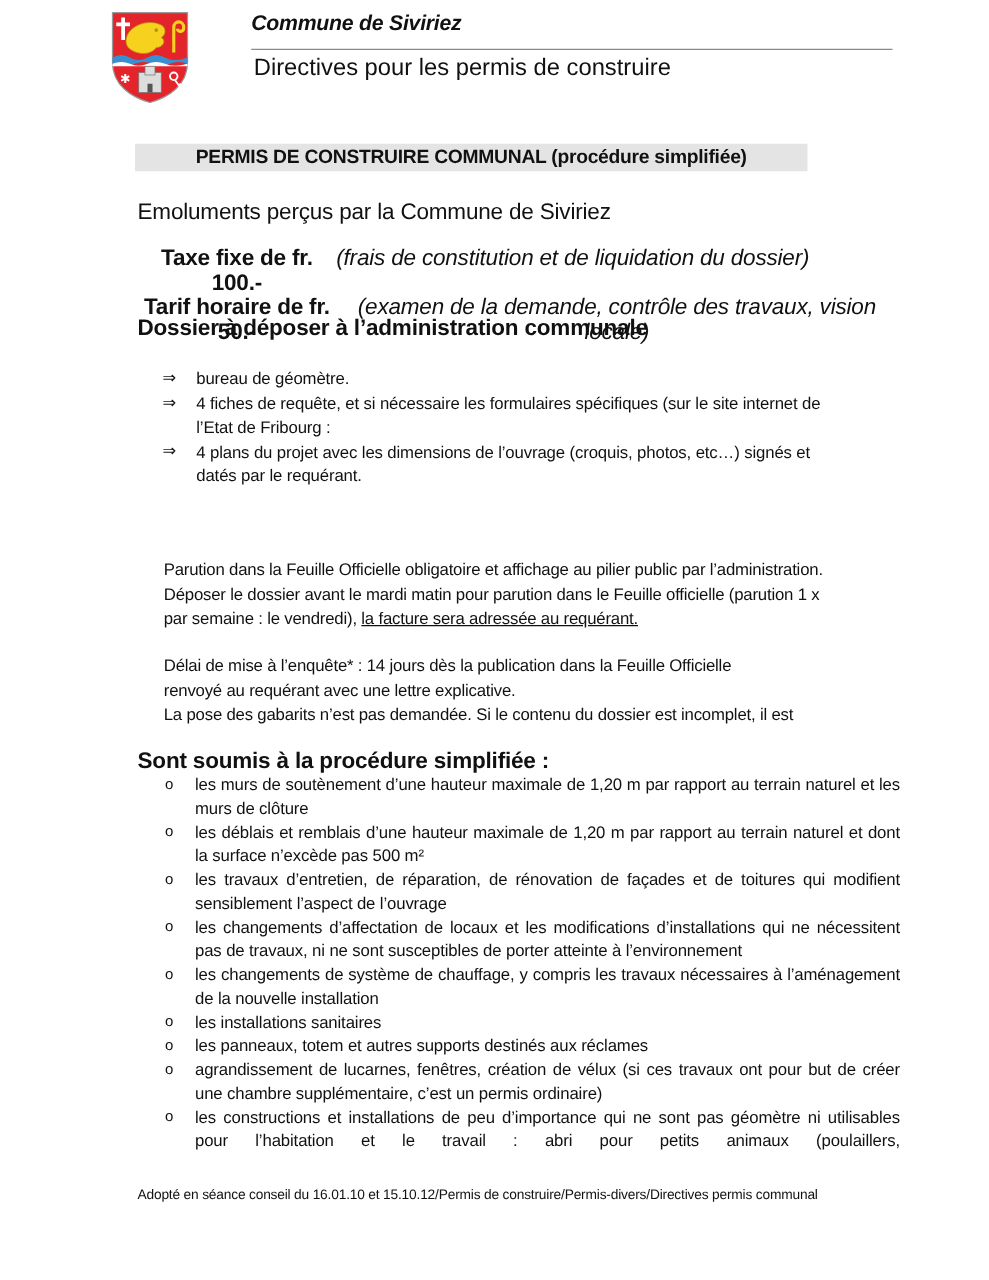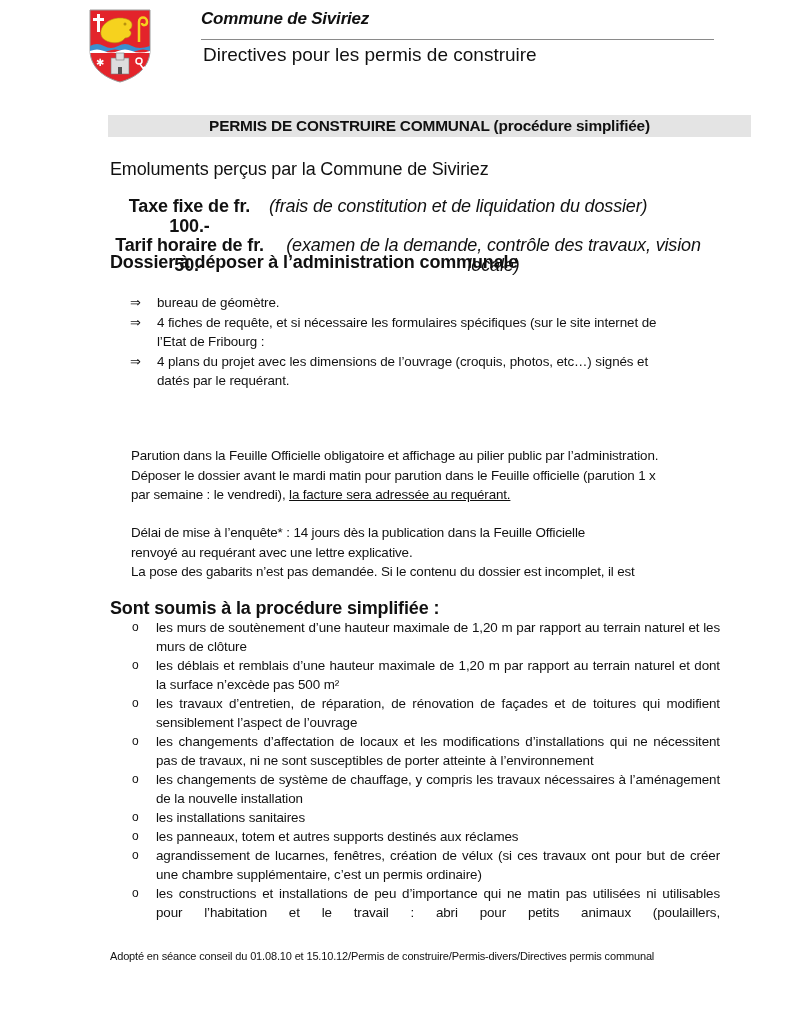--- a/index.html
+++ b/index.html
@@ -6,21 +6,21 @@
   body {
     width: 791px; height: 1024px; position: relative; overflow: hidden;
     font-family: "Liberation Sans", sans-serif; color: #111; font-size: 13.4px;
   }
   .abs { position: absolute; }
   .logo { left: 87px; top: 8px; width: 66px; height: 76px; }
   .head-title { left: 201px; top: 9px; font-size: 17px; font-style: italic; font-weight: bold; letter-spacing: -0.2px; }
   .head-rule { left: 201px; top: 39px; width: 513px; height: 1px; background: #8a8a8a; }
   .head-sub { left: 203px; top: 44px; font-size: 19px; }
   .title-bar {
-    left: 108px; top: 115px; width: 643px; height: 22px; background: #e4e4e4;
+    left: 108px; top: 115px; width: 538px; height: 22px; background: #e4e4e4;
     display: flex; align-items: center; justify-content: center;
     font-weight: bold; font-size: 15.4px; letter-spacing: -0.2px;
   }
   .p { left: 110px; width: 608px; line-height: 19.5px; font-size: 18px; letter-spacing: -0.15px; }
   .fee-row { display: flex; }
   .fee-label { font-weight: bold; width: 159px; flex: none; }
   .fee-desc { font-style: italic; }
   .bold { font-weight: bold; }
   .list { left: 130px; width: 590px; }
   .arrow-item { position: relative; padding-left: 27px; line-height: 19.5px; text-align: justify; letter-spacing: -0.1px; }
@@ -112,16 +112,16 @@
 <div class="abs p bold" style="top:599px;">Sont soumis à la procédure simplifiée :</div>
 <div class="abs olist" style="top:618px;">
   <div class="o-item"><span class="bul">o</span><span>les murs de soutènement d’une hauteur maximale de 1,20 m par rapport au terrain naturel et les murs de clôture</span></div>
   <div class="o-item"><span class="bul">o</span><span>les déblais et remblais d’une hauteur maximale de 1,20 m par rapport au terrain naturel et dont la surface n’excède pas 500 m²</span></div>
   <div class="o-item"><span class="bul">o</span><span>les travaux d’entretien, de réparation, de rénovation de façades et de toitures qui modifient sensiblement l’aspect de l’ouvrage</span></div>
   <div class="o-item"><span class="bul">o</span><span>les changements d’affectation de locaux et les modifications d’installations qui ne nécessitent pas de travaux, ni ne sont susceptibles de porter atteinte à l’environnement</span></div>
   <div class="o-item"><span class="bul">o</span><span>les changements de système de chauffage, y compris les travaux nécessaires à l’aménagement de la nouvelle installation</span></div>
   <div class="o-item"><span class="bul">o</span><span>les installations sanitaires</span></div>
   <div class="o-item"><span class="bul">o</span><span>les panneaux, totem et autres supports destinés aux réclames</span></div>
   <div class="o-item"><span class="bul">o</span><span>agrandissement de lucarnes, fenêtres, création de vélux (si ces travaux ont pour but de créer une chambre supplémentaire, c’est un permis ordinaire)</span></div>
-  <div class="o-item justify-full"><span class="bul">o</span><span>les constructions et installations de peu d’importance qui ne matin pas utilisées ni utilisables pour l’habitation et le travail : abri pour petits animaux (poulaillers,</span></div>
+  <div class="o-item justify-full"><span class="bul">o</span><span>les constructions et installations de peu d’importance qui ne sont pas géomètre ni utilisables pour l’habitation et le travail : abri pour petits animaux (poulaillers,</span></div>
 </div>
 
-<div class="abs footer">Adopté en séance conseil du 01.08.10 et 15.10.12/Permis de construire/Permis-divers/Directives permis communal</div>
+<div class="abs footer">Adopté en séance conseil du 16.01.10 et 15.10.12/Permis de construire/Permis-divers/Directives permis communal</div>
 
 </body></html>

